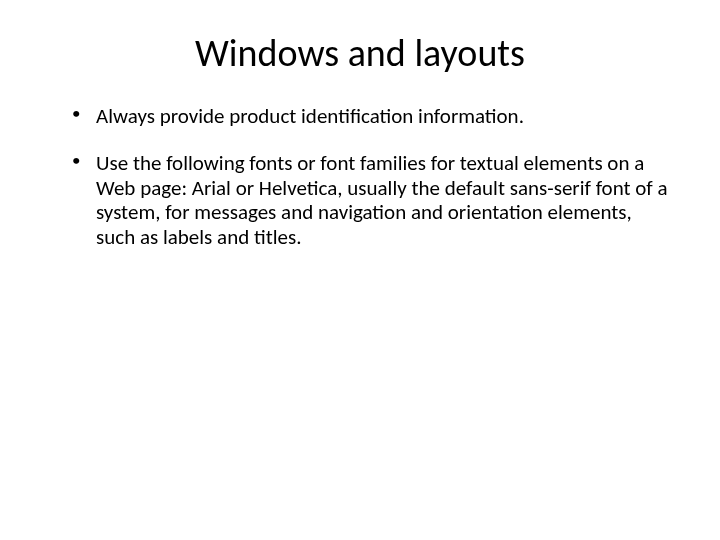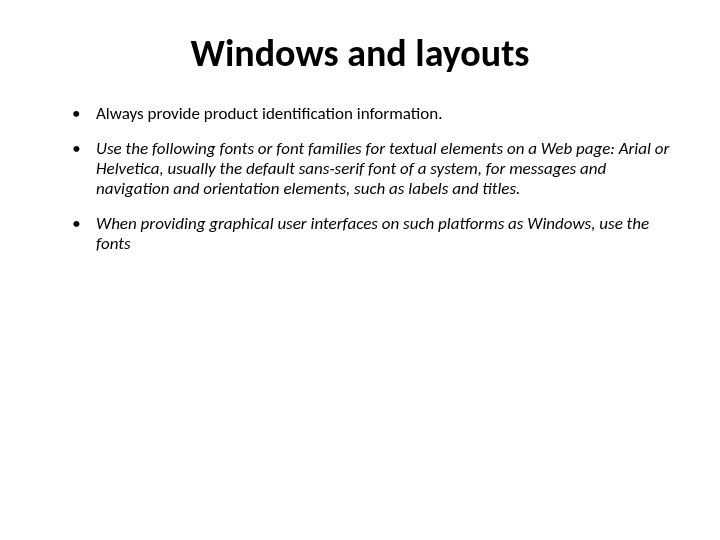--- a/index.html
+++ b/index.html
@@ -12,49 +12,47 @@
       height: 540px;
       background: #ffffff;
       font-family: Calibri, Arial, Helvetica, sans-serif;
       color: #000000;
       padding: 30px 50px 30px 50px;
       overflow: hidden;
     }
     .title {
       text-align: center;
       font-size: 38px;
-      font-weight: bold;
+      font-weight: normal;
       margin-bottom: 28px;
       letter-spacing: 0px;
     }
     ul.bullets {
       list-style: none;
       padding-left: 22px;
     }
     ul.bullets li {
       position: relative;
       padding-left: 24px;
-      font-size: 17px;
+      font-size: 21px;
       line-height: 1.18;
       margin-bottom: 2px;
     }
     ul.bullets li::before {
       content: "•";
       position: absolute;
       left: 0;
       top: 0;
       font-size: 17px;
     }
     ul.bullets li.spaced {
-      margin-top: 15px;
-      font-style: italic;
+      margin-top: 22px;
     }
   </style>
 </head>
 <body>
 
 <h1 class="title">Windows and layouts</h1>
 
 <ul class="bullets">
   <li>Always provide product identification information.</li>
   <li class="spaced">Use the following fonts or font families for textual elements on a Web page:  Arial or Helvetica, usually the default sans-serif font of a system, for messages and navigation and orientation elements, such as labels and titles.</li>
-  <li class="spaced">When providing graphical user interfaces on such platforms as Windows, use the fonts</li>
 </ul>
 
 </body></html>

